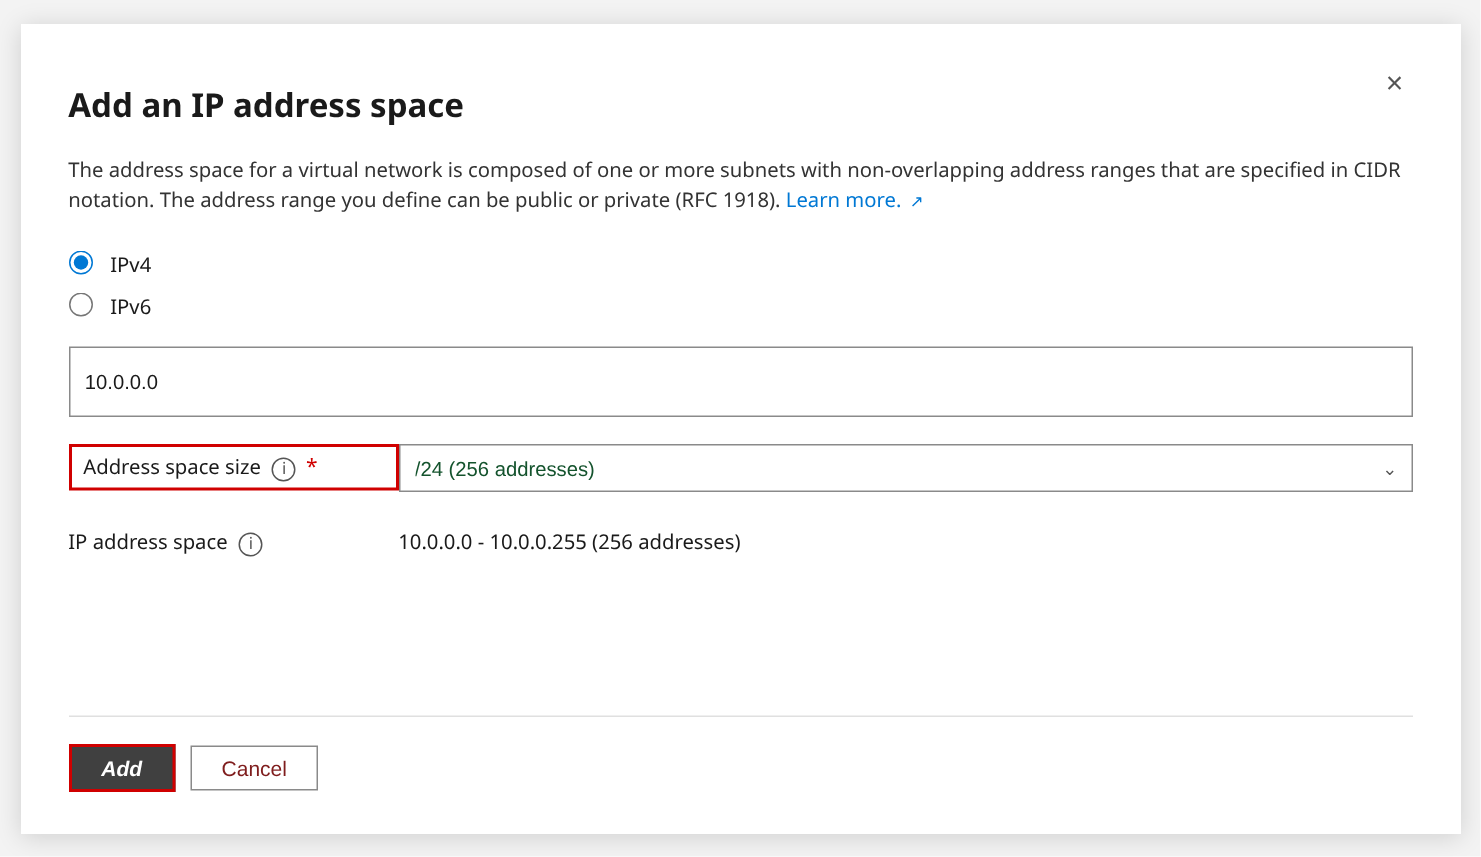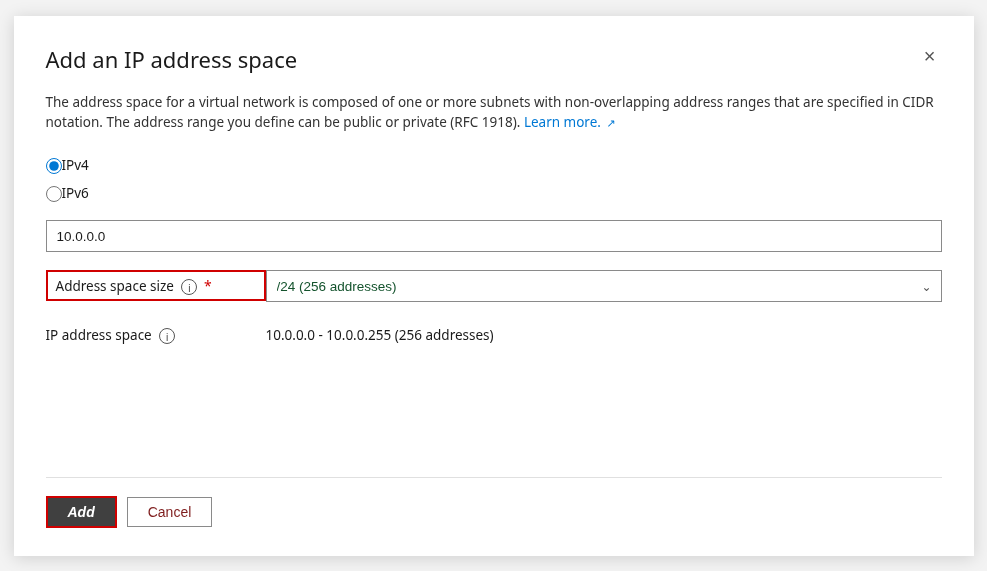--- a/index.html
+++ b/index.html
@@ -22,22 +22,23 @@
       flex-direction: column;
     }
     .dialog-header {
       display: flex;
       align-items: flex-start;
       justify-content: space-between;
       margin-bottom: 18px;
     }
     .dialog-title {
       font-size: 22px;
-      font-weight: 400;
-      color: #1a1a1a;
+      font-weight: 700;
+      color: #1a1a1a;
+      margin-top: 11px;
     }
     .close-btn {
       background: none;
       border: none;
       cursor: pointer;
       font-size: 20px;
       color: #555;
       padding: 2px 6px;
       line-height: 1;
     }
@@ -96,34 +97,34 @@
     .form-control-col {
       flex: 1;
     }
     .radio-group {
       display: flex;
       flex-direction: column;
       gap: 10px;
     }
     .radio-label {
       display: flex;
-      align-items: flex-end;
-      gap: 0;
+      align-items: flex-start;
+      gap: 12px;
       font-size: 13.5px;
       color: #1a1a1a;
       cursor: pointer;
     }
     .radio-label input[type="radio"] {
       accent-color: #0078d4;
       width: 16px;
       height: 16px;
     }
     .text-input {
       width: 100%;
-      height: 32px;
+      height: 47px;
       border: 1px solid #8a8a8a;
       padding: 4px 10px;
       font-size: 13.5px;
       color: #1a1a1a;
       outline: none;
     }
     .select-wrapper {
       position: relative;
       width: 100%;
     }

